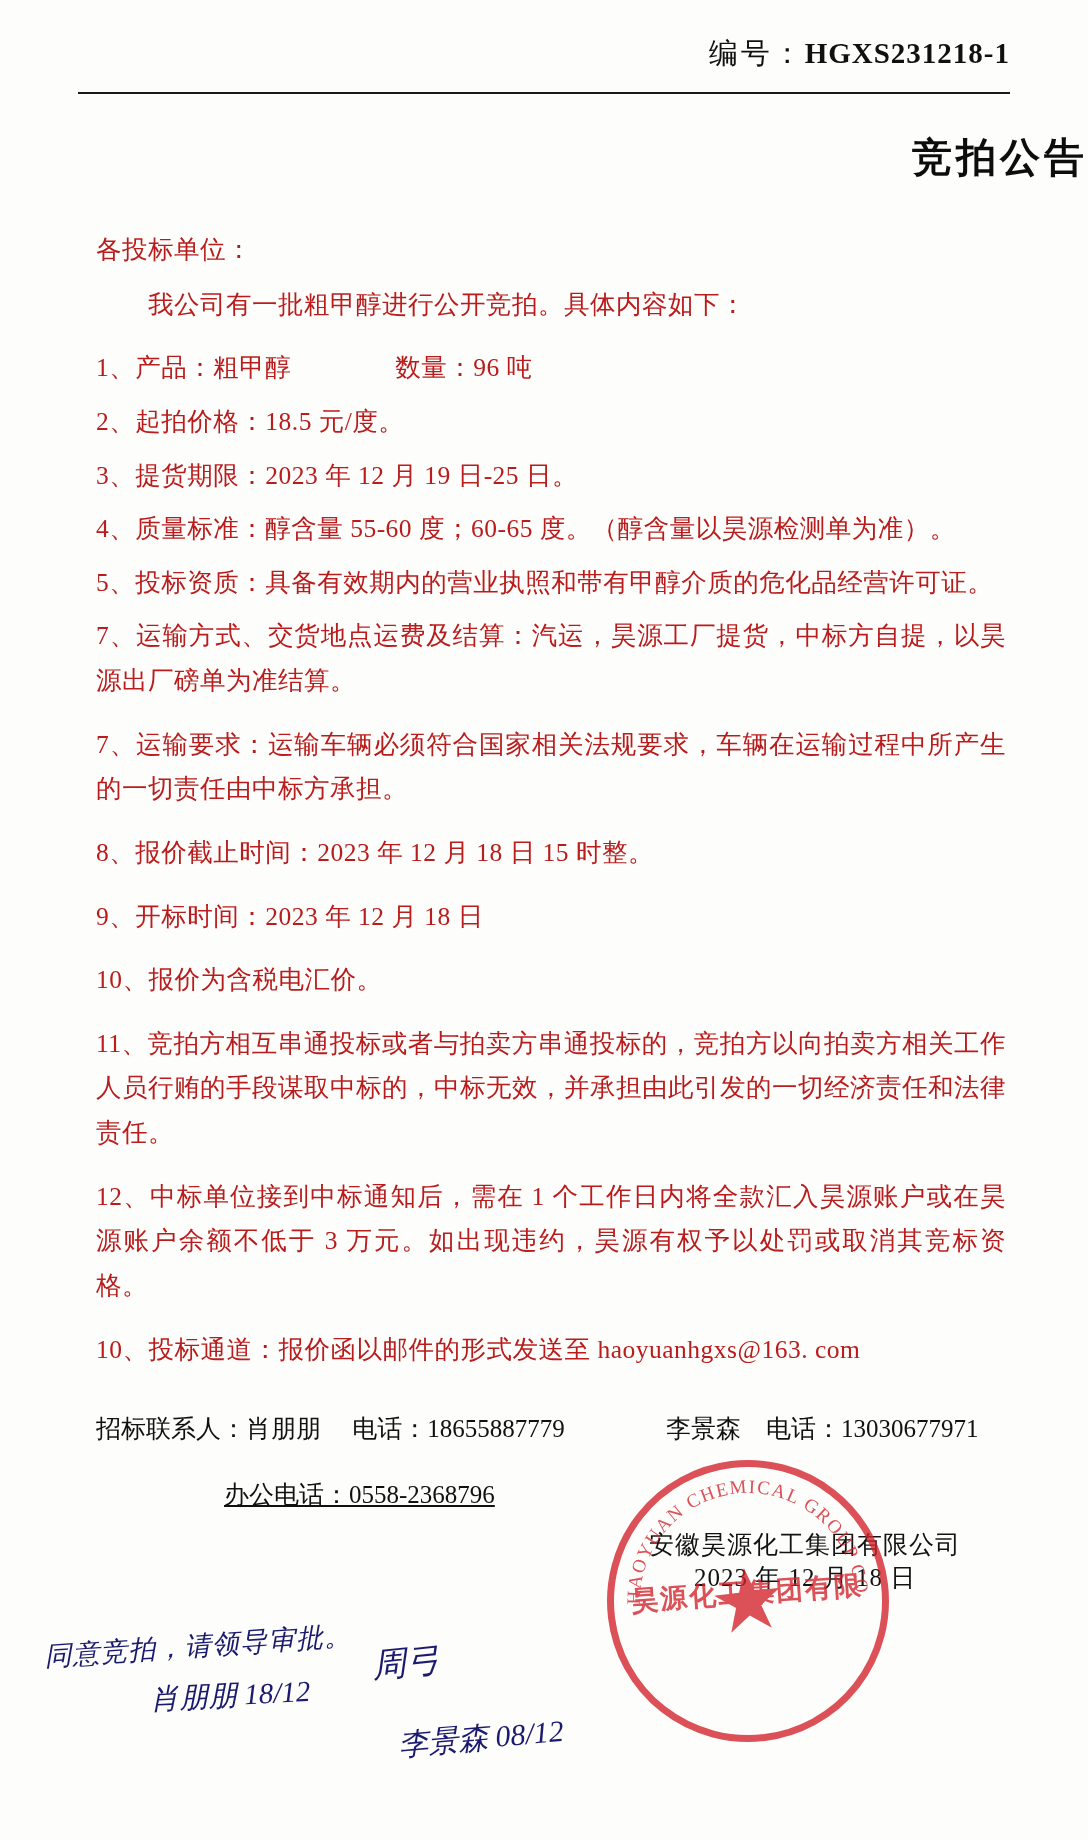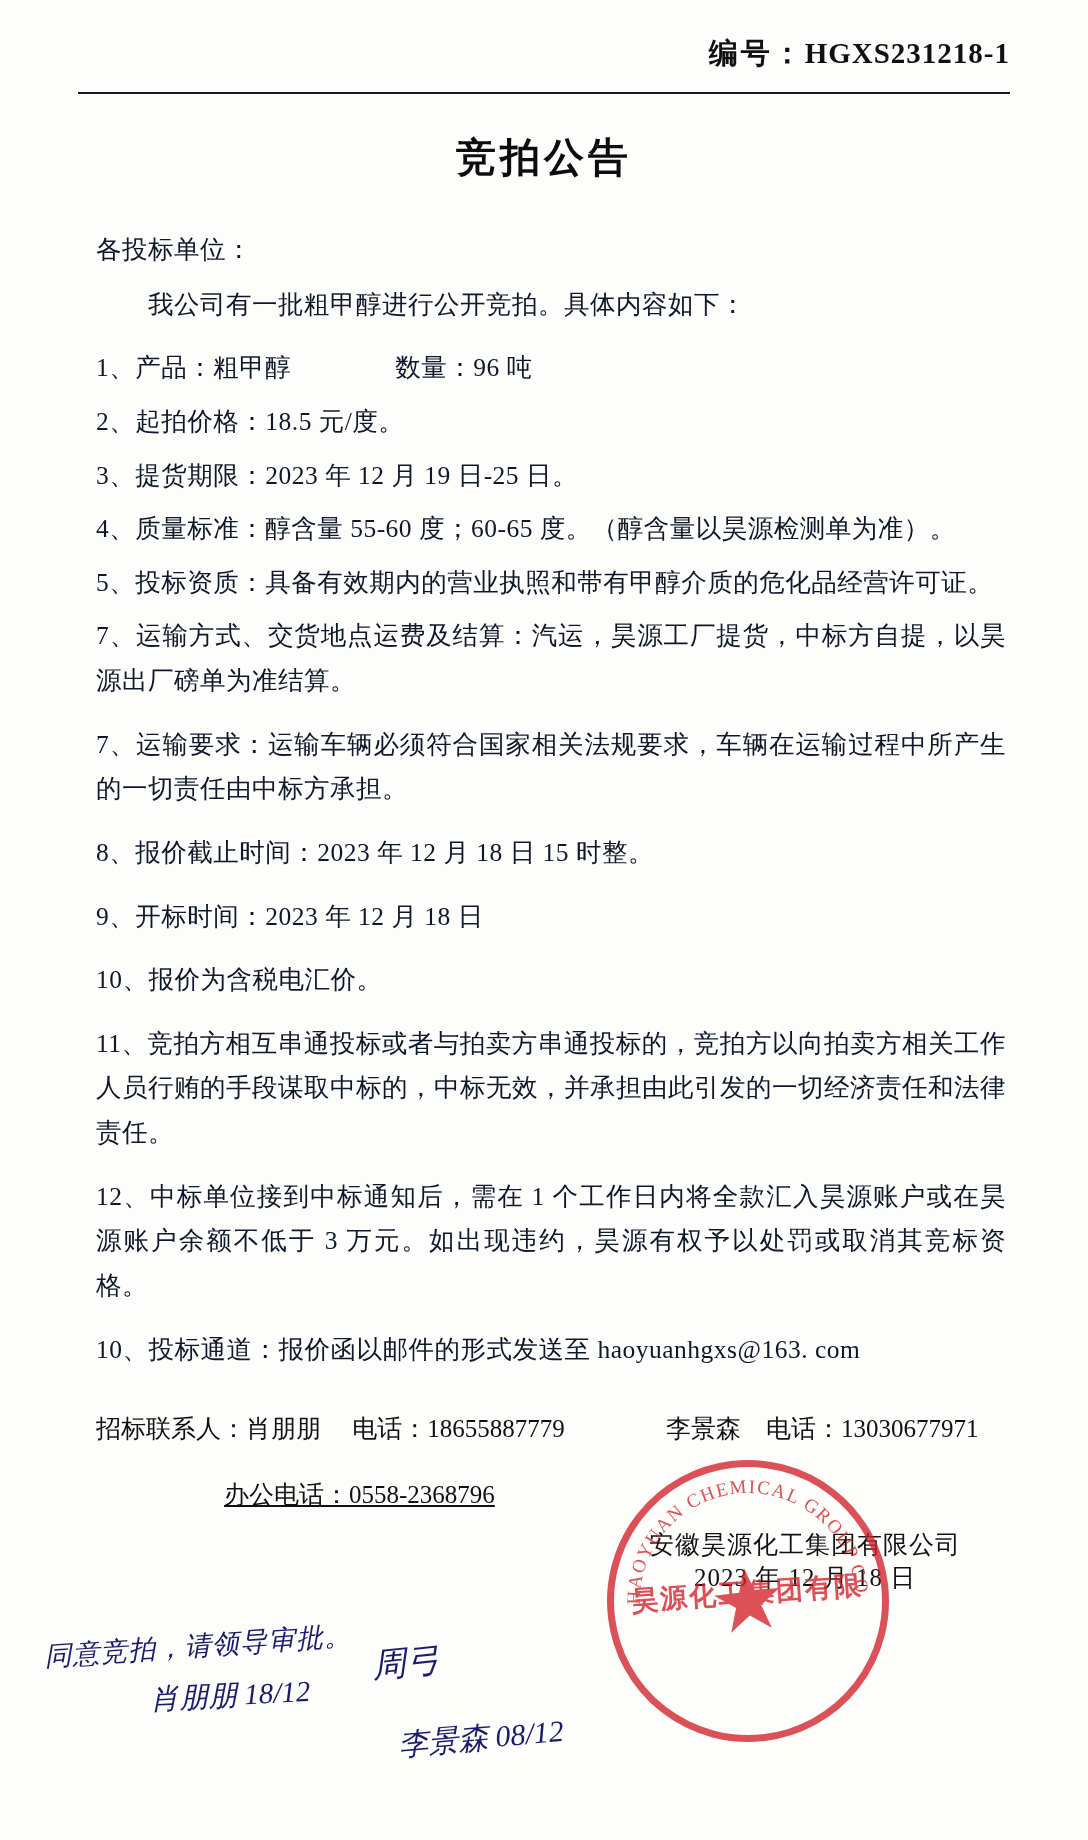--- a/index.html
+++ b/index.html
@@ -35,57 +35,57 @@
   }
   .header-line {
     display: inline-block;
     font-size: 29px;
     letter-spacing: 1px;
     font-weight: bold;
     color: #101010;
     font-family: "Liberation Serif", "DejaVu Serif", serif;
   }
   .header-label {
-    font-weight: bold;
+    font-weight: normal;
     letter-spacing: 3px;
   }
   .header-rule {
     position: absolute;
     left: 78px;
     top: 92px;
     width: 932px;
     height: 0;
     border-top: 2px solid #1a1a1a;
   }
 
   
   .doc-title {
     position: absolute;
     left: 0;
     top: 130px;
     width: 1088px;
-    text-align: center;
+    text-align: right;
     font-size: 40px;
     font-weight: bold;
     letter-spacing: 4px;
     color: #0d0d0d;
   }
 
   
   .body-block {
     position: absolute;
     left: 96px;
     top: 228px;
     width: 910px;
   }
   .para {
     font-size: 25.5px;
     line-height: 1.75;
     margin: 0 0 13px 0;
-    color: #0f172a;
+    color: #b91c1c;
     letter-spacing: 0.5px;
     text-align: justify;
   }
   .para.salutation { margin-bottom: 10px; }
   .para.indent { text-indent: 52px; }
   .para.tight { margin-bottom: 9px; }
   .para.gap { margin-bottom: 19px; }
   .email {
     font-family: "Liberation Serif", "DejaVu Serif", serif;
     letter-spacing: 0.5px;

